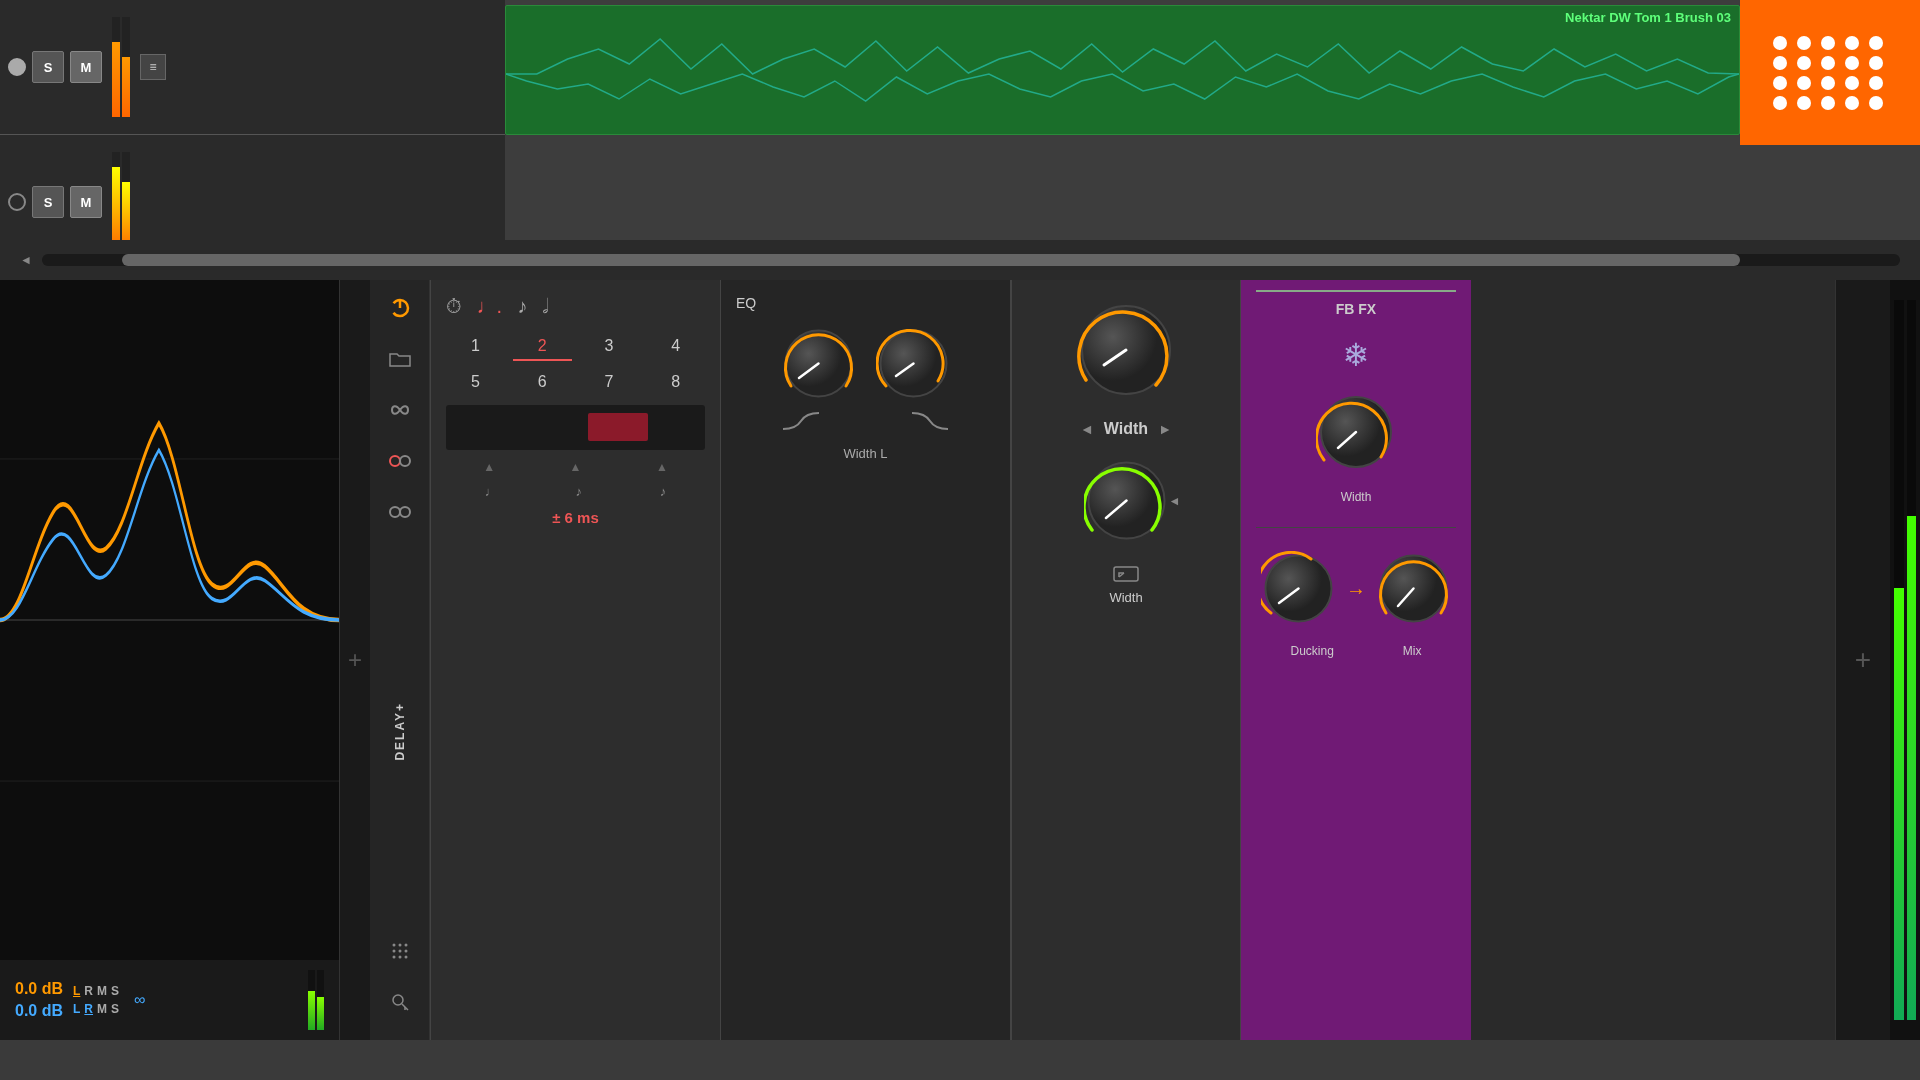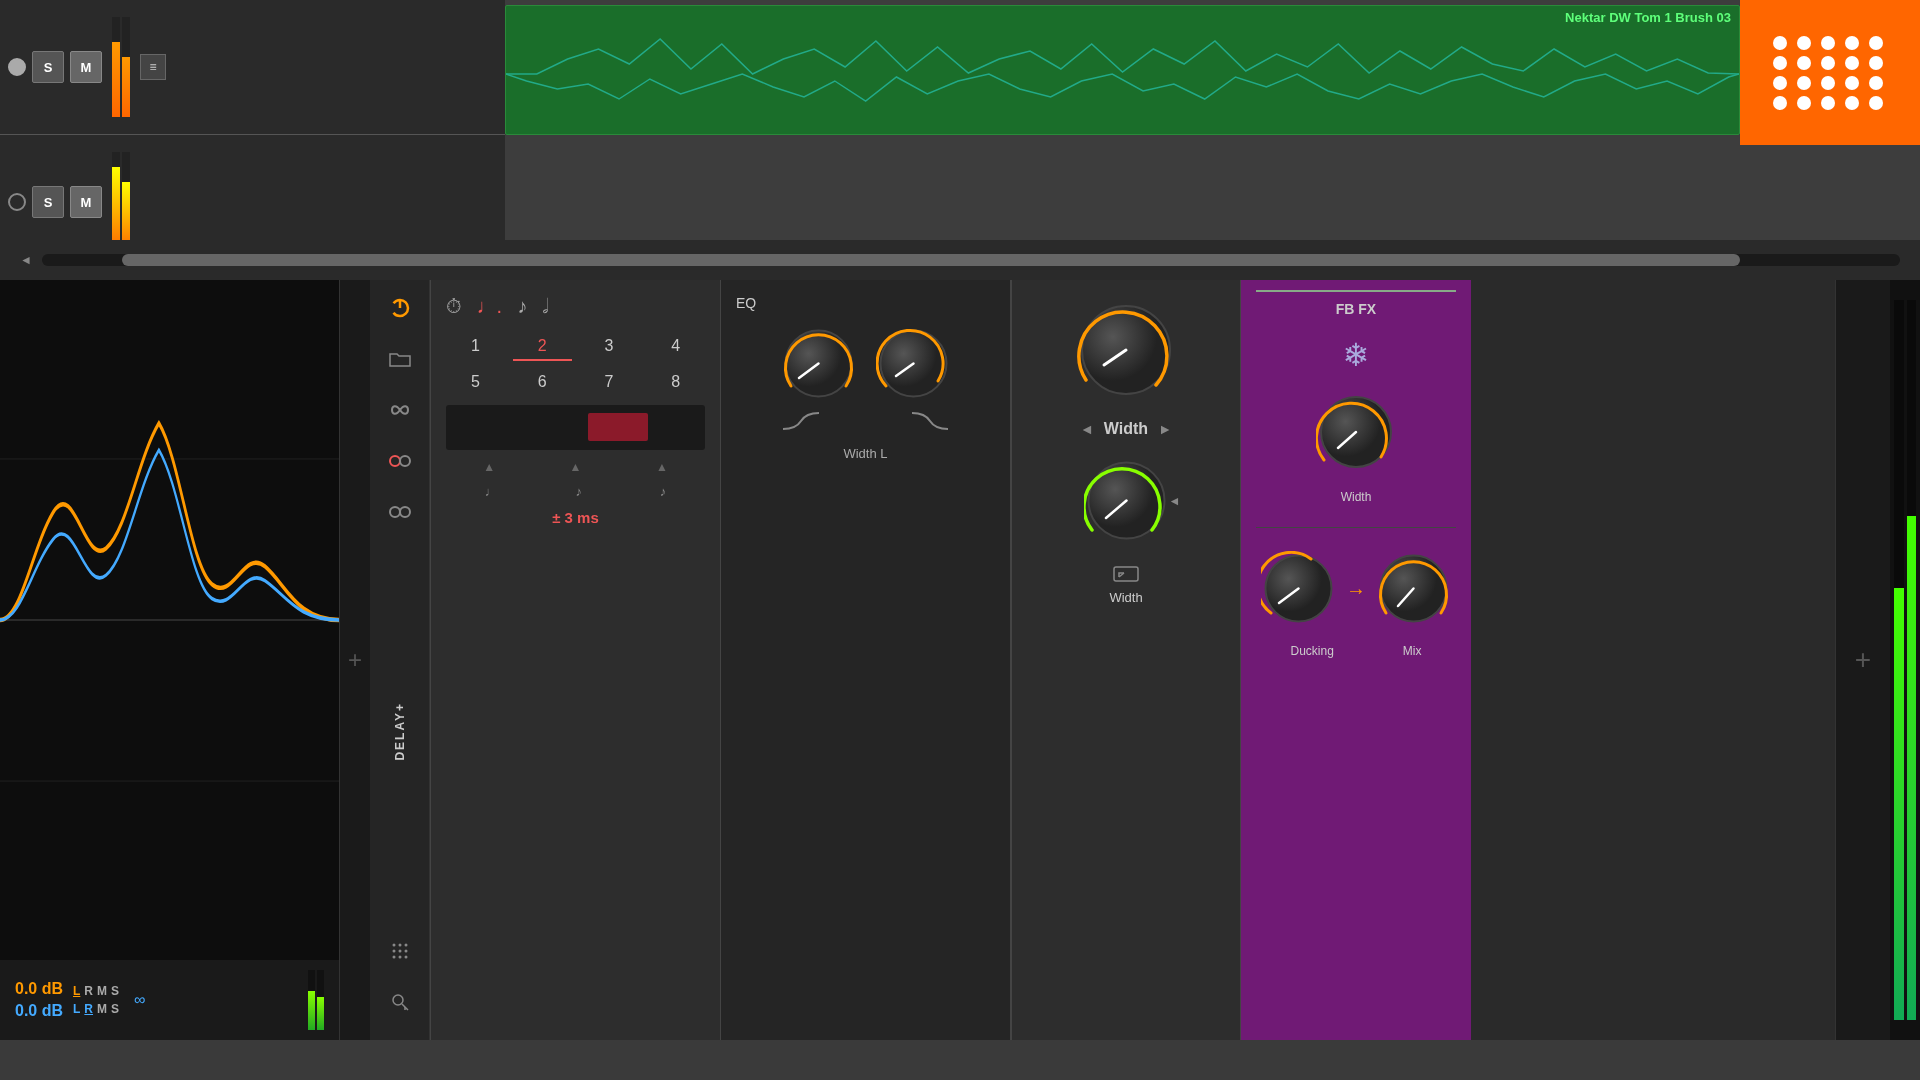--- a/index.html
+++ b/index.html
@@ -690,21 +690,21 @@
         <span style="color:#666;font-size:12px;">▲</span>
         <span style="color:#666;font-size:12px;">▲</span>
         <span style="color:#666;font-size:12px;">▲</span>
       </div>
       <div style="display:flex;justify-content:space-around;color:#888;font-size:13px;">
         <span>♩</span>
         <span>♪</span>
         <span>♪</span>
       </div>
 
-      <div style="text-align:center;color:#e55;font-size:15px;font-weight:bold;">± 3 ms</div>
+      <div style="text-align:center;color:#e55;font-size:15px;font-weight:bold;">± 6 ms</div>
     </div>
 
     <div class="delay-tone">
       <div class="eq-title">EQ</div>
       <div class="eq-knobs">
 
         <div class="knob-container">
           <div style="position:relative;width:75px;height:75px;">
             <svg width="75" height="75" viewBox="0 0 75 75">
               <circle cx="37.5" cy="37.5" r="33" fill="url(#kgr)" stroke="#444" stroke-width="2"></circle>

